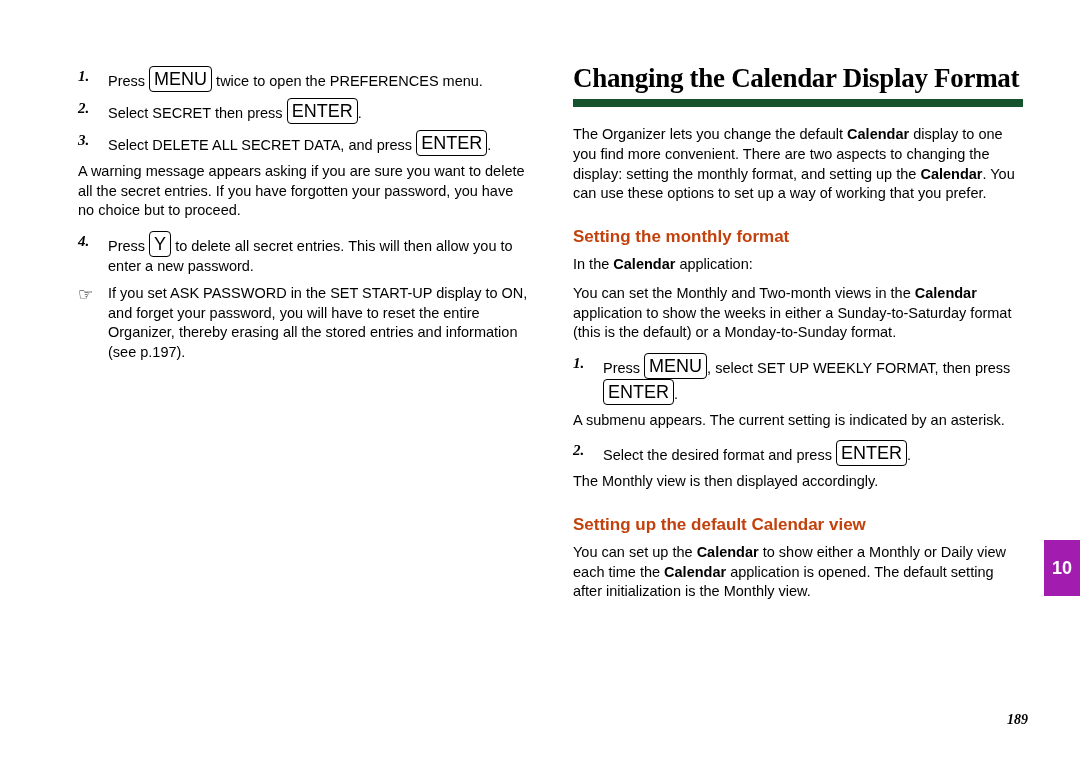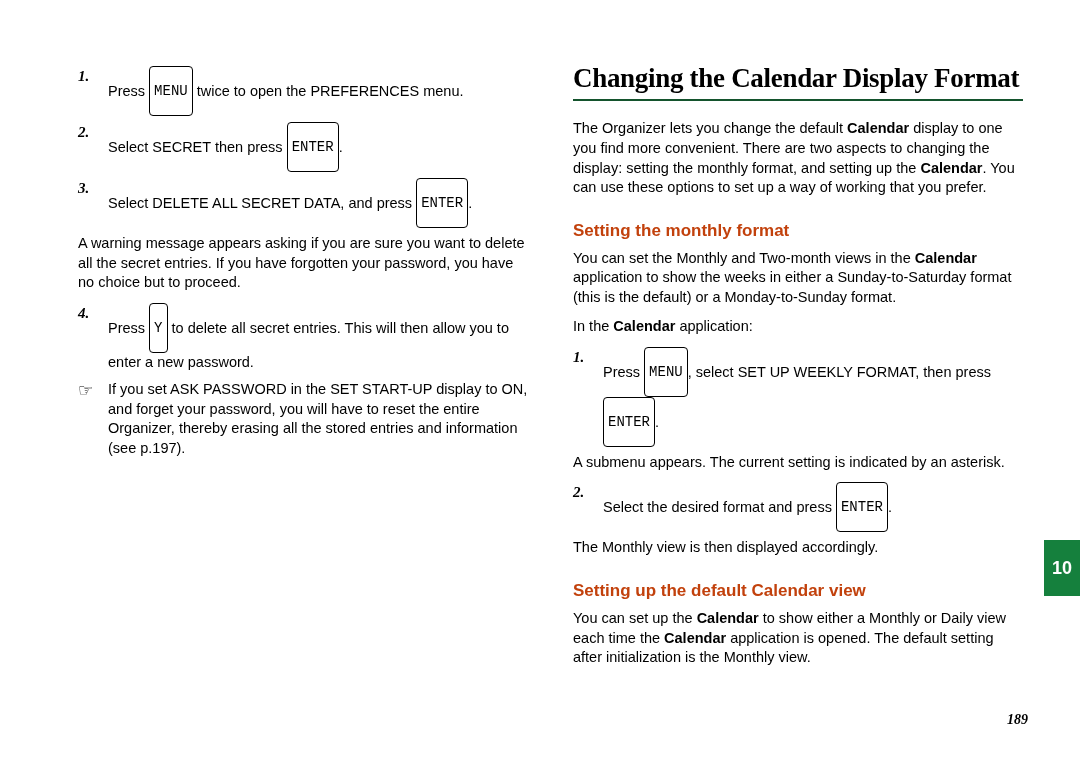--- a/index.html
+++ b/index.html
@@ -36,57 +36,57 @@
     font-family: "Times New Roman", serif;
     font-size: 15px;
   }
   .step-body { flex: 1; }
   .para { margin: 6px 0 10px 0; }
   .para-indent { margin-left: 30px; }
   .keycap {
     display: inline-block;
     border: 1.2px solid #000;
     border-radius: 4px;
-    padding: 16px 4px;
-    font-size: 14px;
+    padding: 4px 4px;
+    font-size: 18px;
     line-height: 16px;
     vertical-align: 1px;
-    font-family: Liberation Mono, monospace;
+    font-family: Liberation Sans, sans-serif;
   }
   .note {
     display: flex;
     margin-top: 8px;
   }
   .note-icon {
     width: 30px; flex-shrink: 0;
     font-size: 17px;
   }
   .section-title {
     font-family: "Times New Roman", Times, serif;
     font-weight: bold;
     font-size: 27px;
-    border-bottom: 2px solid #14532d;
+    border-bottom: 8px solid #14532d;
     padding-bottom: 3px;
     margin: 0 0 18px 0;
     letter-spacing: -0.3px;
   }
   .sub-head {
     font-weight: bold;
     color: #c2410c;
     font-size: 17px;
     margin: 22px 0 6px 0;
   }
   b { font-weight: bold; }
   .tab {
     position: absolute;
     right: 0;
     top: 540px;
     width: 36px;
     height: 56px;
-    background: #15803d;
+    background: #a21caf;
     color: #fff;
     font-weight: bold;
     font-size: 18px;
     display: flex;
     align-items: center;
     justify-content: center;
     font-family: Arial, sans-serif;
   }
   .pagenum {
     position: absolute;
@@ -147,25 +147,25 @@
 
     <div class="section-title">Changing the Calendar Display Format</div>
 
     <div class="para">
       <span>The Organizer lets you change the default </span><b>Calendar</b><span> display to one you find more convenient. There are two aspects to changing the display: setting the monthly format, and setting up the </span><b>Calendar</b><span>. You can use these options to set up a way of working that you prefer.</span>
     </div>
 
     <div class="sub-head">Setting the monthly format</div>
 
     <div class="para">
-      <span>You can set the Monthly and Two-month views in the </span><b>Calendar</b><span> application to show the weeks in either a Sunday-to-Saturday format (this is the default) or a Monday-to-Sunday format.</span>
+      <span>In the </span><b>Calendar</b><span> application:</span>
     </div>
 
     <div class="para">
-      <span>In the </span><b>Calendar</b><span> application:</span>
+      <span>You can set the Monthly and Two-month views in the </span><b>Calendar</b><span> application to show the weeks in either a Sunday-to-Saturday format (this is the default) or a Monday-to-Sunday format.</span>
     </div>
 
     <div class="step">
       <div class="step-num">1.</div>
       <div class="step-body">
         <span>Press </span><span class="keycap">MENU</span><span>, select SET UP WEEKLY FORMAT, then press </span><span class="keycap">ENTER</span><span>.</span>
       </div>
     </div>
 
     <div class="para">A submenu appears. The current setting is indicated by an asterisk.</div>

